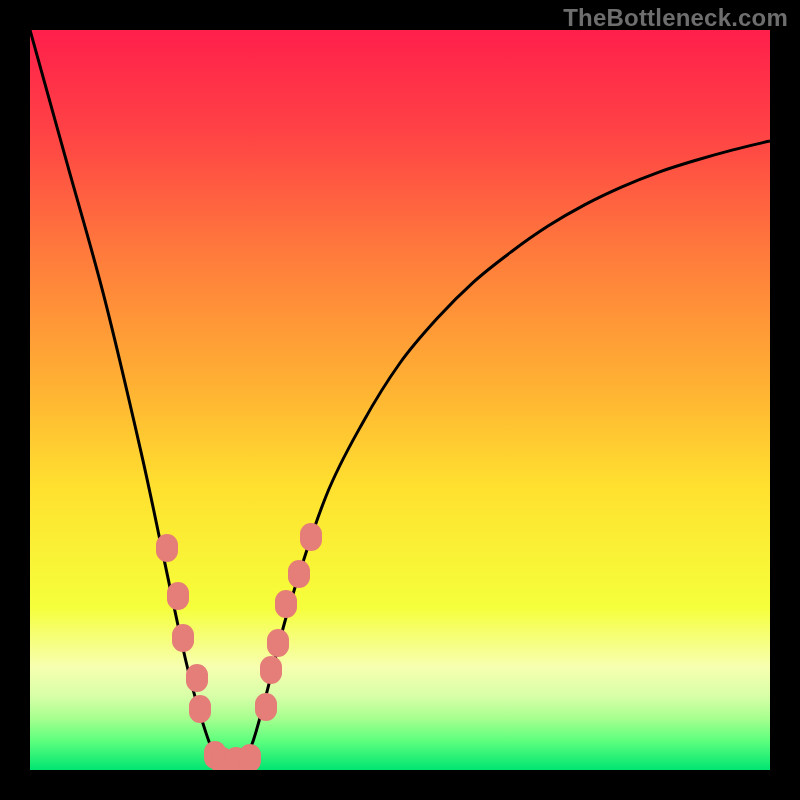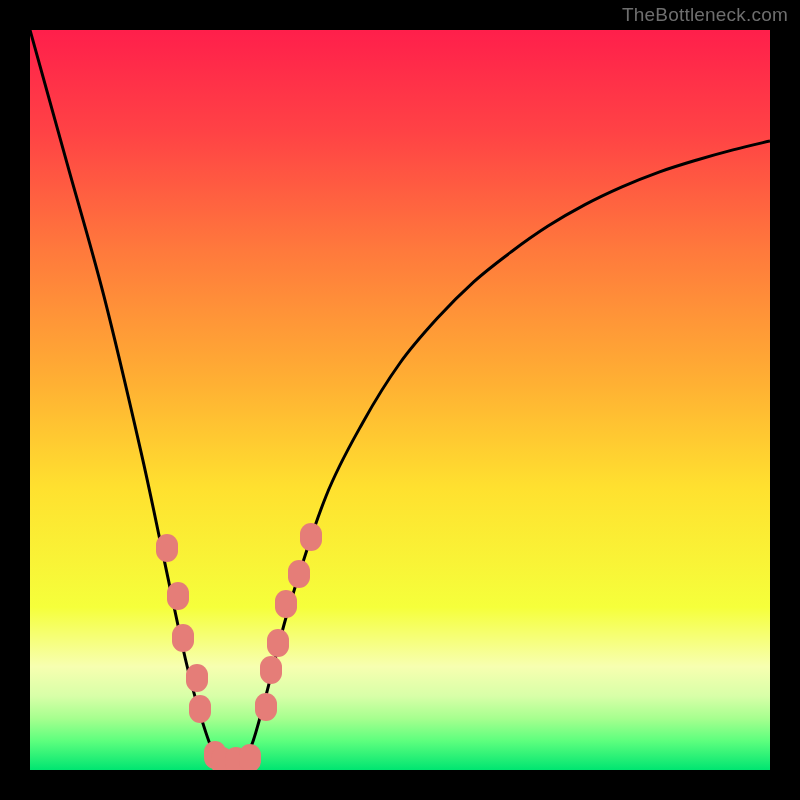--- a/index.html
+++ b/index.html
@@ -45,22 +45,22 @@
     width: 22px;
     height: 28px;
     border-radius: 12px;
     transform: translate(-50%, -50%);
   }
   .watermark {
     position: absolute;
     top: 4px;
     right: 12px;
     font-family: Arial, Helvetica, sans-serif;
-    font-size: 19px;
-    font-weight: 400;
+    font-size: 24px;
+    font-weight: 700;
     color: #6e6e6e;
     letter-spacing: 0.2px;
   }
 </style>
 </head>
 <body>
 
 <div class="frame">
   <div class="watermark">TheBottleneck.com</div>
   <div class="plot-area">

